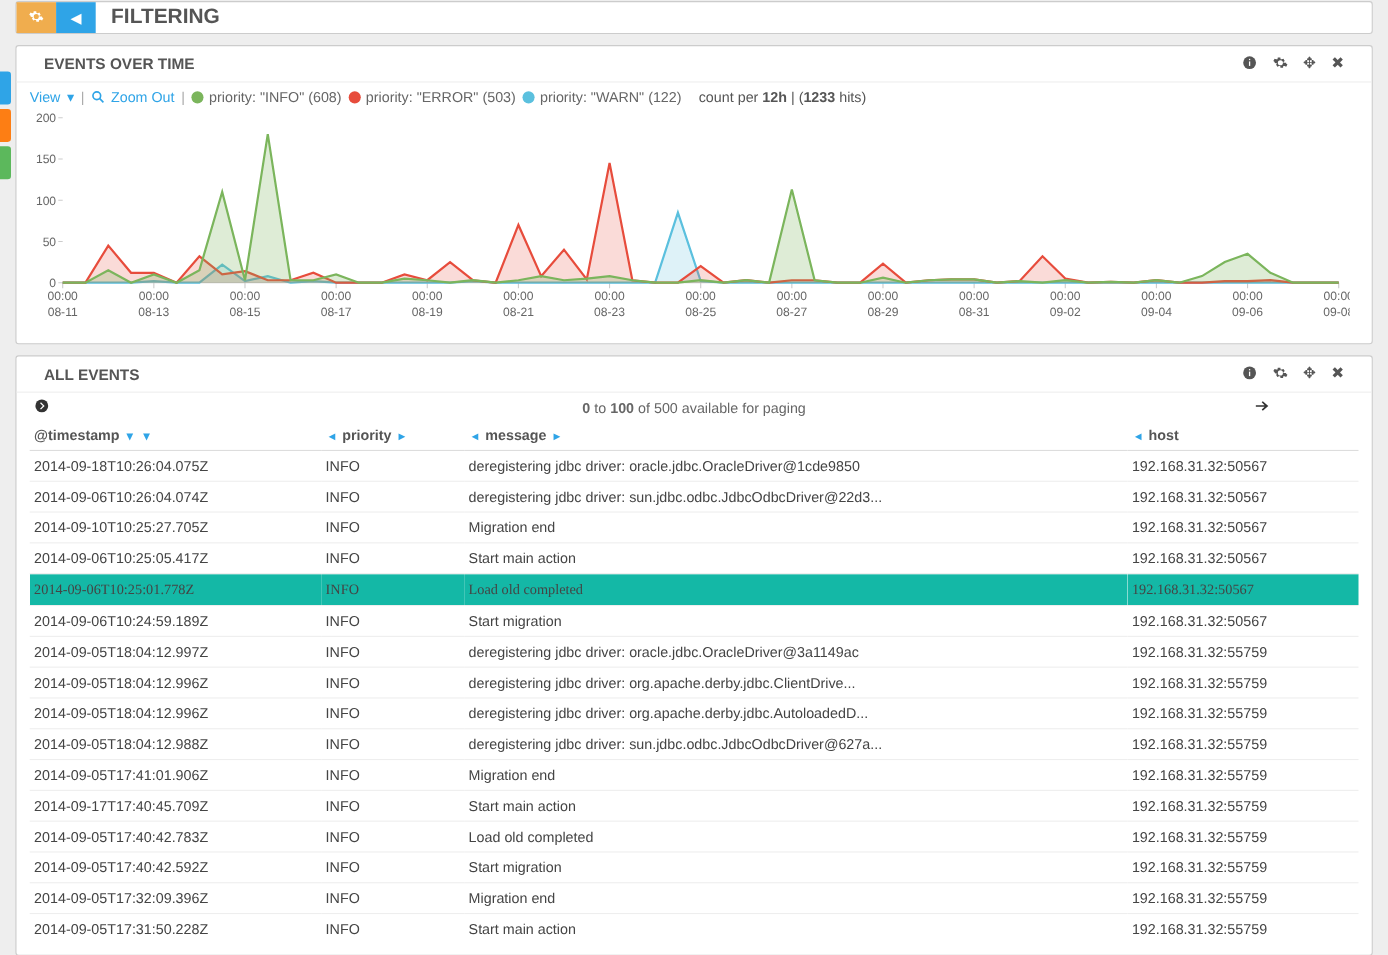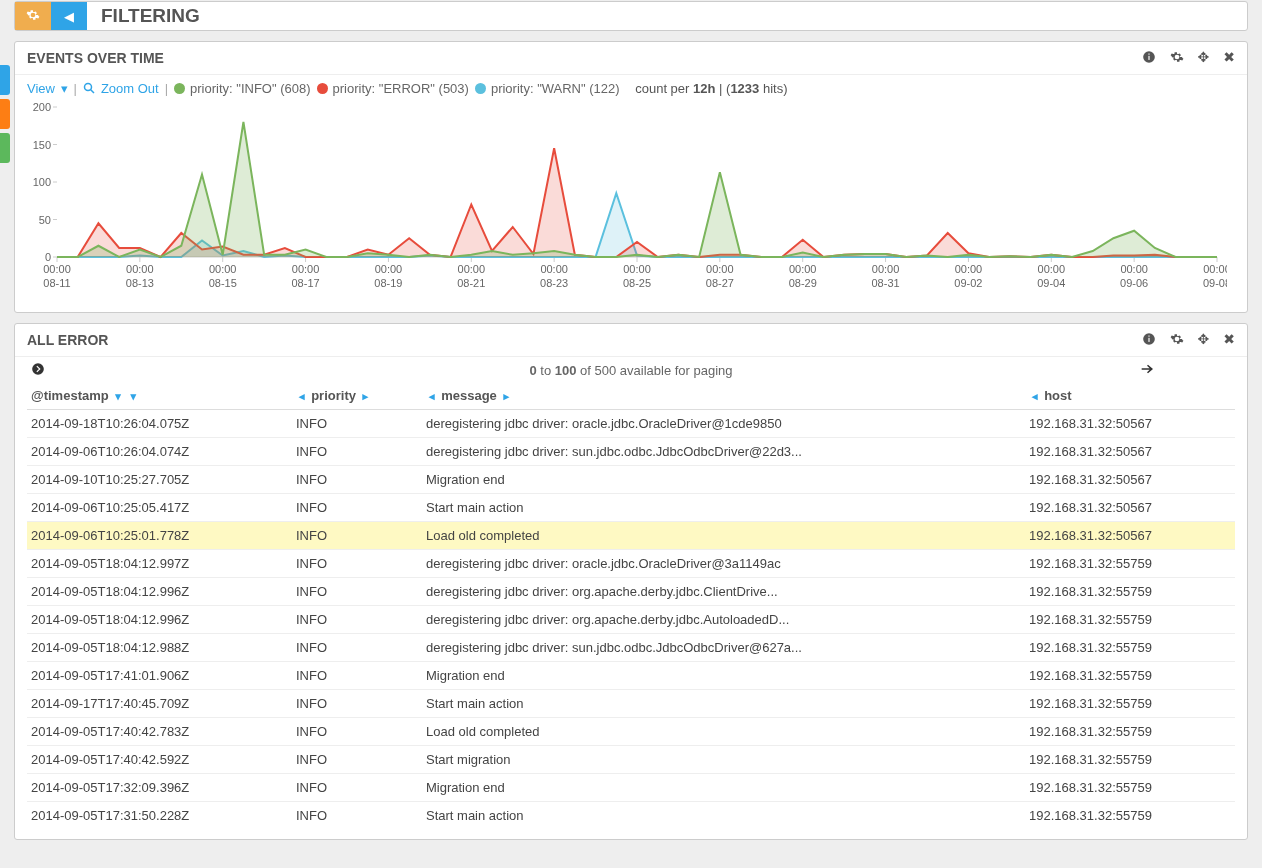--- a/index.html
+++ b/index.html
@@ -29,21 +29,21 @@
 
 .panel {
   margin: 10px 14px 0 14px;
   background: #fff;
   border: 1px solid #ccc;
   border-radius: 3px;
   position: relative;
 }
 .panel-header {
   display:flex; align-items:center; justify-content:space-between;
-  padding: 8px 12px;
+  padding: 8px 25px;
   border-bottom: 1px solid #eee;
   gap: 44px;
 }
 .panel-title { font-weight:bold; font-size:14px; color:#555; }
 .panel-tools { display:flex; gap: 14px; color:#555; font-size:14px;}
 .panel-tools .tool { cursor:pointer; }
 .panel-body { padding: 6px 12px 10px 12px; }
 
 
 .chart-bar { display:flex; align-items:center; gap:6px; color:#555; margin-bottom:6px; flex-wrap:wrap;}
@@ -69,21 +69,21 @@
 .pager-row { display:flex; align-items:center; justify-content:center; position:relative; padding:4px 0;text-align:center;}
 .pager-arrow { position:absolute; cursor:pointer; color:#333; font-size:16px;}
 .pager-arrow.prev { left:4px; }
 .pager-arrow.next { right:80px; }
 .pager-text { color:#666; }
 
 table.events { width:100%; border-collapse:collapse; table-layout:fixed;}
 table.events th { text-align:left; padding:6px 4px; font-size:13px; color:#555; white-space:nowrap; border-bottom:1px solid #ddd;margin-top:28px;}
 table.events th .caret { color:#2fa4e7; font-size:11px; padding:0 3px;}
 table.events td { padding:6px 4px; border-top:1px solid #eee; font-size:13px; color:#444; white-space:nowrap; overflow:hidden; text-overflow:ellipsis;}
-tr.highlight td { background:#fef9c3; }
+tr.highlight td { background:#14b8a6;font-family:Liberation Serif, serif; }
 col.c-ts { width:265px; }
 col.c-pr { width:130px; }
 col.c-ms { width:auto; }
 col.c-ho { width:210px; }
 
 
 .ico { display:inline-block; line-height:1;}
 </style>
 </head>
 <body>
@@ -225,21 +225,21 @@
           <path d="M30 155 L50.71428571428571 155 L71.42857142857142 121.25 L92.14285714285714 146 L112.85714285714285 146 L133.57142857142856 155 L154.28571428571428 131 L175 147.5 L195.7142857142857 144.5 L216.42857142857144 152.75 L237.14285714285714 152.75 L257.8571428571429 146 L278.57142857142856 155 L299.2857142857143 155 L320 155 L340.7142857142857 147.5 L361.4285714285714 152.75 L382.1428571428571 136.25 L402.8571428571429 152.75 L423.5714285714286 155 L444.2857142857143 102.5 L465 149 L485.7142857142857 125 L506.4285714285714 152 L527.1428571428571 46.25 L547.8571428571429 152.75 L568.5714285714286 155 L589.2857142857143 155 L610 140 L630.7142857142858 155 L651.4285714285714 152.75 L672.1428571428572 155 L692.8571428571428 152.75 L713.5714285714286 152.75 L734.2857142857142 155 L755 155 L775.7142857142858 137.75 L796.4285714285714 155 L817.1428571428572 152.75 L837.8571428571428 152 L858.5714285714286 152 L879.2857142857142 155 L900 153.5 L920.7142857142858 131 L941.4285714285714 151.25 L962.1428571428572 155 L982.8571428571428 154.25 L1003.5714285714286 155 L1024.2857142857142 152.75 L1045 155 L1065.7142857142858 155 L1086.4285714285713 153.5 L1107.142857142857 153.5 L1127.857142857143 152.75 L1148.5714285714287 155 L1169.2857142857142 155 L1190 155 " class="red-stroke"></path>
           <path d="M30 155 L30 155 L50.71428571428571 155 L71.42857142857142 143.75 L92.14285714285714 155 L112.85714285714285 147.5 L133.57142857142856 155 L154.28571428571428 143.75 L175 72.5 L195.7142857142857 152.75 L216.42857142857144 20 L237.14285714285714 152.75 L257.8571428571429 152.75 L278.57142857142856 147.5 L299.2857142857143 155 L320 155 L340.7142857142857 151.25 L361.4285714285714 152.75 L382.1428571428571 155 L402.8571428571429 152.75 L423.5714285714286 155 L444.2857142857143 152.75 L465 149 L485.7142857142857 152.75 L506.4285714285714 151.25 L527.1428571428571 149 L547.8571428571429 152.75 L568.5714285714286 155 L589.2857142857143 155 L610 152.75 L630.7142857142858 155 L651.4285714285714 152.75 L672.1428571428572 155 L692.8571428571428 70.25000000000001 L713.5714285714286 152.75 L734.2857142857142 155 L755 155 L775.7142857142858 150.5 L796.4285714285714 155 L817.1428571428572 152.75 L837.8571428571428 152 L858.5714285714286 152 L879.2857142857142 155 L900 153.5 L920.7142857142858 155 L941.4285714285714 152.75 L962.1428571428572 155 L982.8571428571428 154.25 L1003.5714285714286 155 L1024.2857142857142 152.75 L1045 155 L1065.7142857142858 149 L1086.4285714285713 136.25 L1107.142857142857 128.75 L1127.857142857143 146 L1148.5714285714287 155 L1169.2857142857142 155 L1190 155 L1190 155 Z" class="green-fill"></path>
           <path d="M30 155 L50.71428571428571 155 L71.42857142857142 143.75 L92.14285714285714 155 L112.85714285714285 147.5 L133.57142857142856 155 L154.28571428571428 143.75 L175 72.5 L195.7142857142857 152.75 L216.42857142857144 20 L237.14285714285714 152.75 L257.8571428571429 152.75 L278.57142857142856 147.5 L299.2857142857143 155 L320 155 L340.7142857142857 151.25 L361.4285714285714 152.75 L382.1428571428571 155 L402.8571428571429 152.75 L423.5714285714286 155 L444.2857142857143 152.75 L465 149 L485.7142857142857 152.75 L506.4285714285714 151.25 L527.1428571428571 149 L547.8571428571429 152.75 L568.5714285714286 155 L589.2857142857143 155 L610 152.75 L630.7142857142858 155 L651.4285714285714 152.75 L672.1428571428572 155 L692.8571428571428 70.25000000000001 L713.5714285714286 152.75 L734.2857142857142 155 L755 155 L775.7142857142858 150.5 L796.4285714285714 155 L817.1428571428572 152.75 L837.8571428571428 152 L858.5714285714286 152 L879.2857142857142 155 L900 153.5 L920.7142857142858 155 L941.4285714285714 152.75 L962.1428571428572 155 L982.8571428571428 154.25 L1003.5714285714286 155 L1024.2857142857142 152.75 L1045 155 L1065.7142857142858 149 L1086.4285714285713 136.25 L1107.142857142857 128.75 L1127.857142857143 146 L1148.5714285714287 155 L1169.2857142857142 155 L1190 155 " class="green-stroke"></path>
         </svg>
     </div>
   </div>
 </div>
 
 <div class="panel">
   <div class="panel-header">
-    <div class="panel-title">ALL ERROR</div>
+    <div class="panel-title">ALL EVENTS</div>
     <div class="panel-tools">
       <span class="tool ico">
         <svg width="14" height="14" viewBox="0 0 24 24" fill="#555">
             <circle cx="12" cy="12" r="10" fill="#555"></circle>
             <rect x="11" y="10" width="2" height="7" fill="#fff"></rect>
             <rect x="11" y="6" width="2" height="2" fill="#fff"></rect>
           </svg>
       </span>
       <span class="tool ico">
         <svg width="14" height="14" viewBox="0 0 24 24" fill="#555">
@@ -323,20 +323,26 @@
             <td>Start main action</td>
             <td>192.168.31.32:50567</td>
           </tr>
           <tr class="highlight">
             <td>2014-09-06T10:25:01.778Z</td>
             <td>INFO</td>
             <td>Load old completed</td>
             <td>192.168.31.32:50567</td>
           </tr>
           <tr>
+            <td>2014-09-06T10:24:59.189Z</td>
+            <td>INFO</td>
+            <td>Start migration</td>
+            <td>192.168.31.32:50567</td>
+          </tr>
+          <tr>
             <td>2014-09-05T18:04:12.997Z</td>
             <td>INFO</td>
             <td>deregistering jdbc driver: oracle.jdbc.OracleDriver@3a1149ac</td>
             <td>192.168.31.32:55759</td>
           </tr>
           <tr>
             <td>2014-09-05T18:04:12.996Z</td>
             <td>INFO</td>
             <td>deregistering jdbc driver: org.apache.derby.jdbc.ClientDrive...</td>
             <td>192.168.31.32:55759</td>

